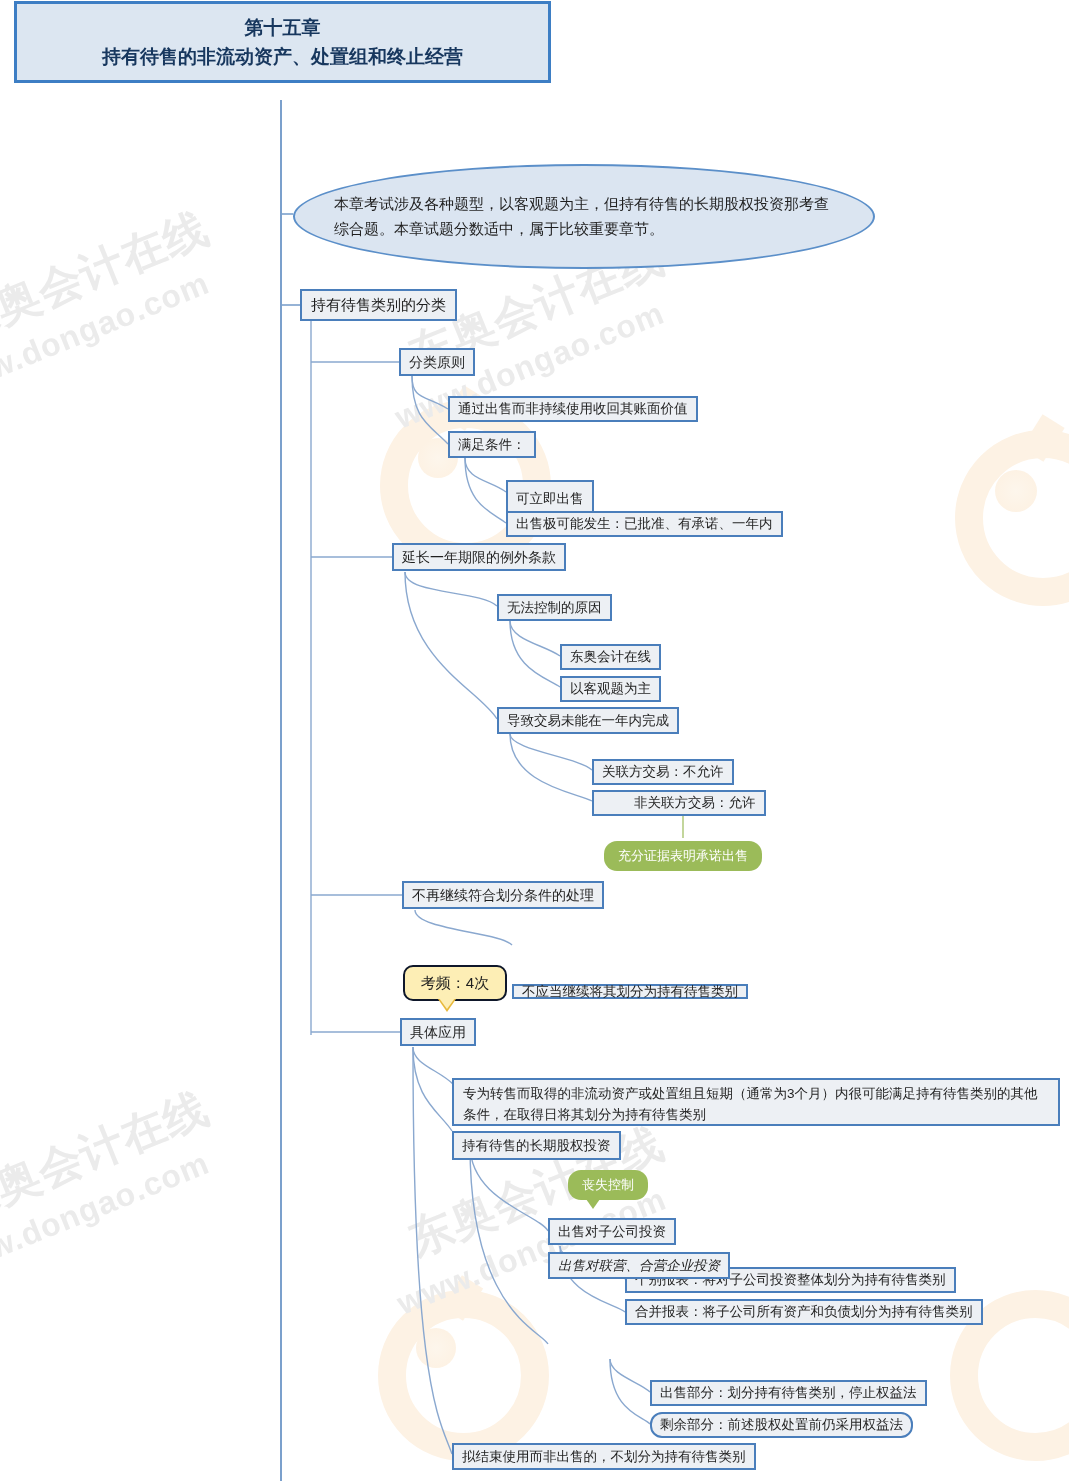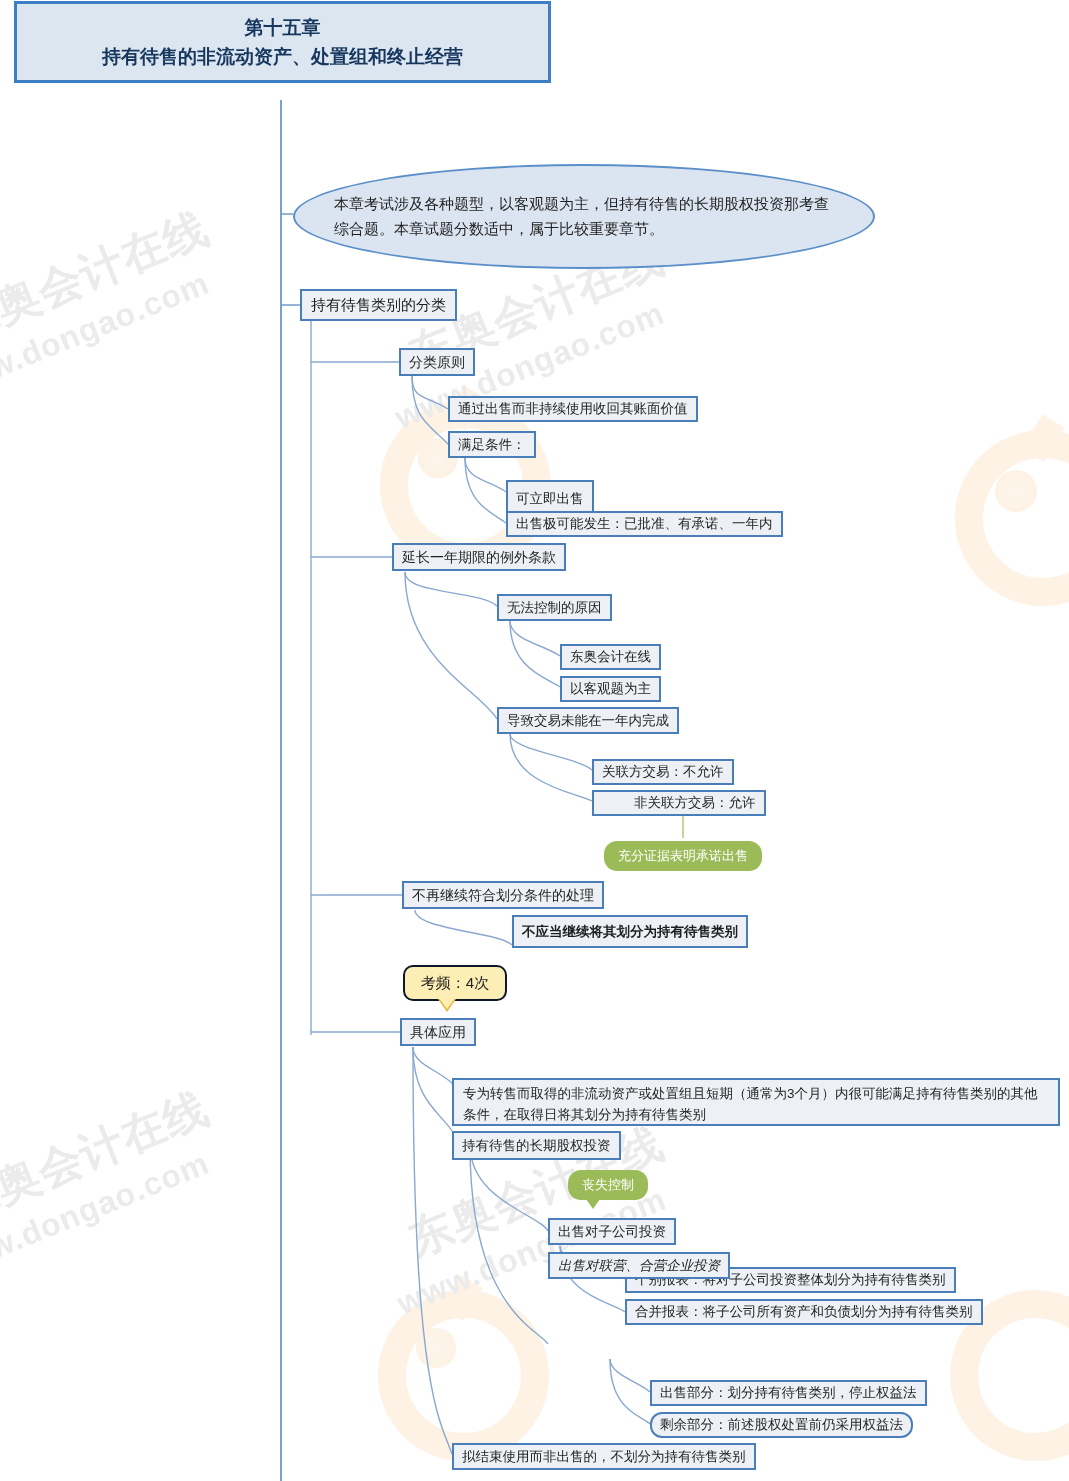--- a/index.html
+++ b/index.html
@@ -305,21 +305,21 @@
   </div>
 
   <div class="callout callout-green tip-center" style="left:604px;top:841px;width:158px;height:30px;">
     <span>充分证据表明承诺出售</span>
   </div>
 
   <div class="node lvl2" style="left:402px;top:881px;height:28px;">
     <span>不再继续符合划分条件的处理</span>
   </div>
 
-  <div class="node lvl3" style="left:512px;top:915px;height:33px;font-weight:bold;">
+  <div class="node lvl3" style="left:512px;top:984px;height:15px;">
     <span>不应当继续将其划分为持有待售类别</span>
   </div>
 
   <div class="callout callout-yellow" style="left:403px;top:965px;width:104px;height:36px;">
     <span class="tip-b"></span>
     <span class="tip"></span>
     <span>考频：4次</span>
   </div>
 
   <div class="node lvl2" style="left:400px;top:1018px;height:28px;">

